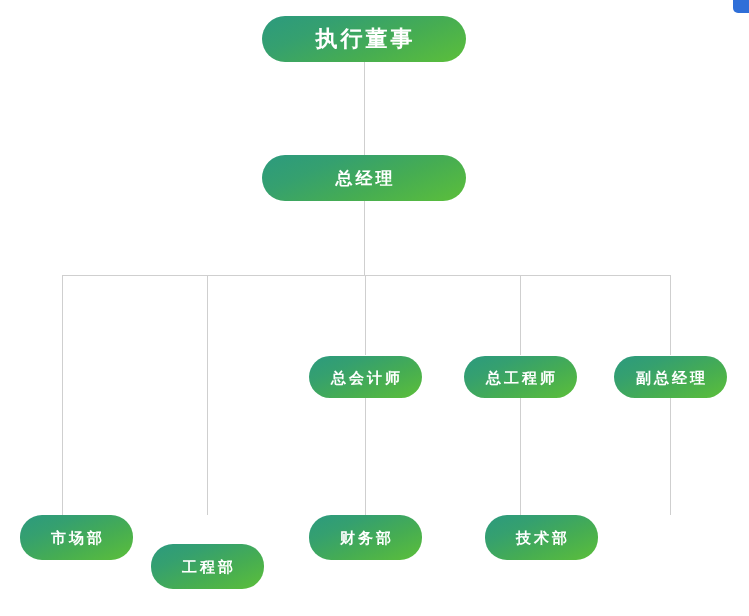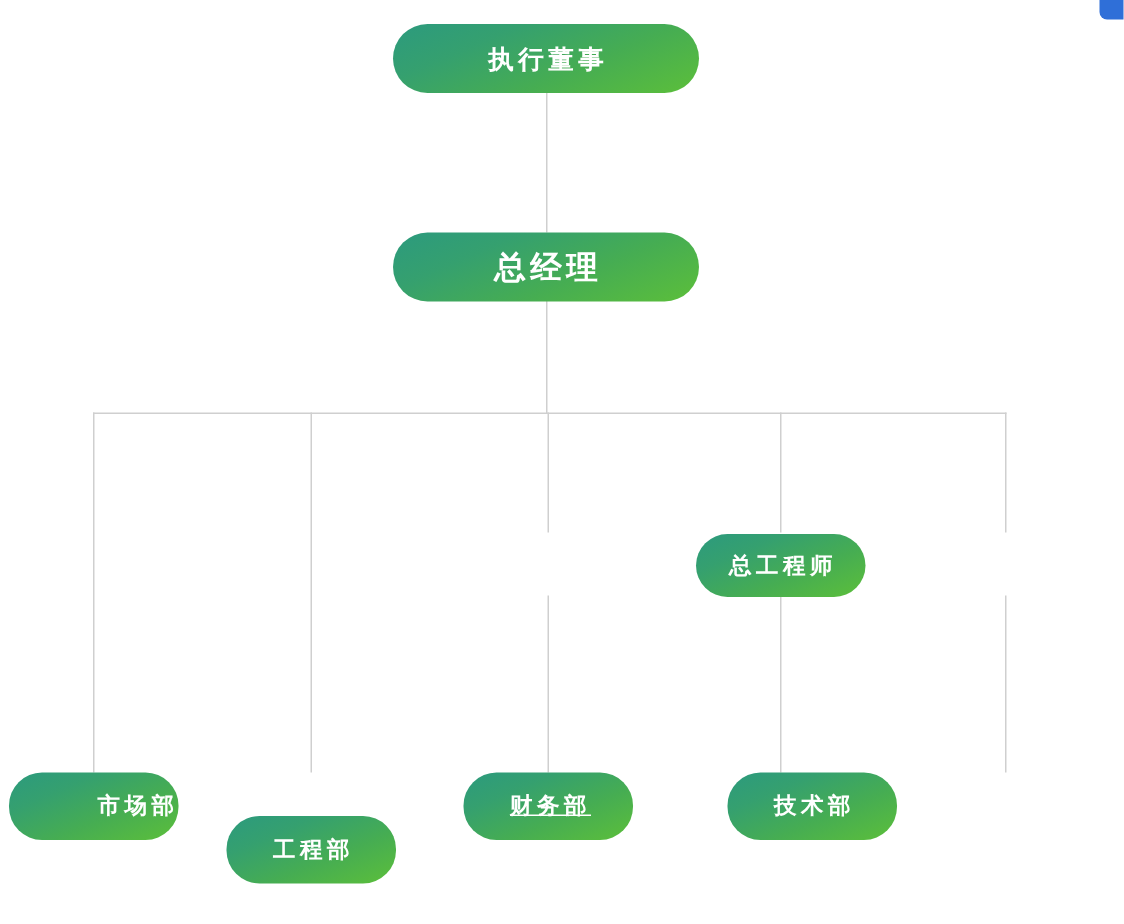--- a/index.html
+++ b/index.html
@@ -47,28 +47,28 @@
   }
   .node .node-label {
     display: block;
     line-height: 1;
   }
 
   
   .level-1 {
     width: 204px;
     height: 46px;
-    font-size: 17px;
+    font-size: 22px;
     border-radius: 23px;
     font-family: Liberation Serif, serif;
   }
   .level-2 {
     width: 204px;
     height: 46px;
-    font-size: 21px;
+    font-size: 17px;
     border-radius: 23px;
   }
   .level-3 {
     width: 113px;
     height: 42px;
     font-size: 15px;
     border-radius: 21px;
   }
   .level-4 {
     width: 113px;
@@ -117,35 +117,41 @@
   <div class="line v" style="left:670px; top:397px; height:118px;"></div>
 
   <div class="node level-1" style="left:262px; top:16px;">
     <span class="node-label">执行董事</span>
   </div>
 
   <div class="node level-2" style="left:262px; top:155px;">
     <span class="node-label">总经理</span>
   </div>
 
+  <div class="node level-3" style="left:309px; top:356px;">
+    <span class="node-label">总会计师</span>
+  </div>
 
   <div class="node level-3" style="left:464px; top:356px;">
     <span class="node-label">总工程师</span>
   </div>
 
+  <div class="node level-3" style="left:614px; top:356px;">
+    <span class="node-label">副总经理</span>
+  </div>
 
-  <div class="node level-4" style="left:6px; top:515px;justify-content:flex-end;">
+  <div class="node level-4" style="left:20px; top:515px;">
     <span class="node-label">市场部</span>
   </div>
 
   <div class="node level-4" style="left:151px; top:544px;">
     <span class="node-label">工程部</span>
   </div>
 
-  <div class="node level-4" style="left:309px; top:515px;text-decoration:underline;">
+  <div class="node level-4" style="left:309px; top:515px;">
     <span class="node-label">财务部</span>
   </div>
 
   <div class="node level-4" style="left:485px; top:515px;">
     <span class="node-label">技术部</span>
   </div>
 
 
   <div id="corner-badge"></div>
 

